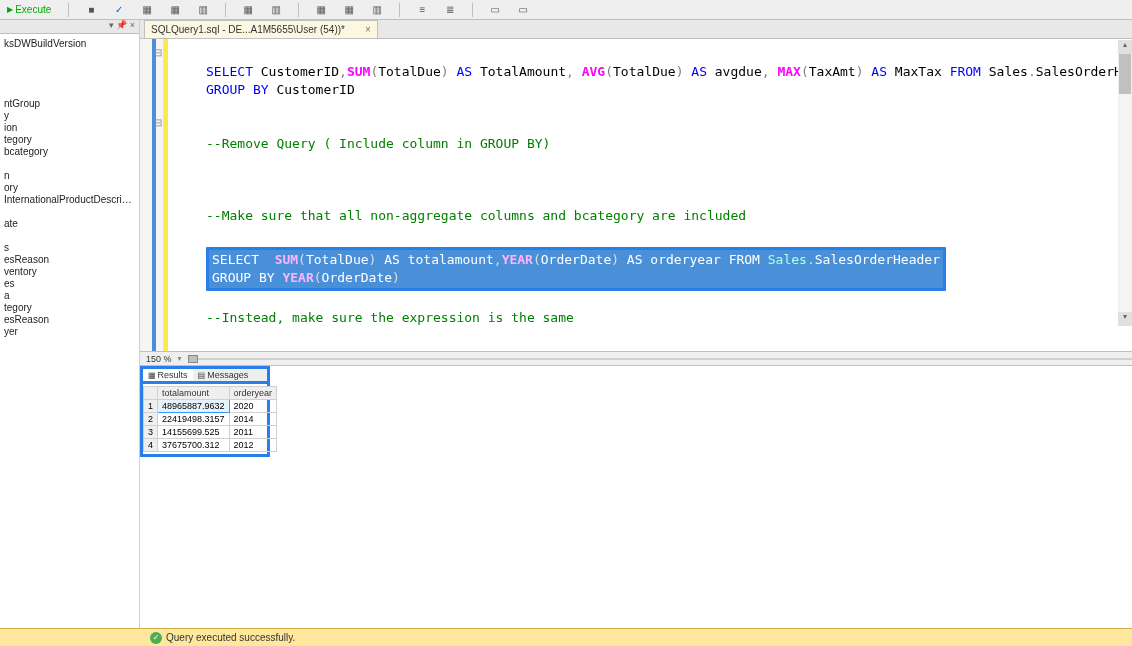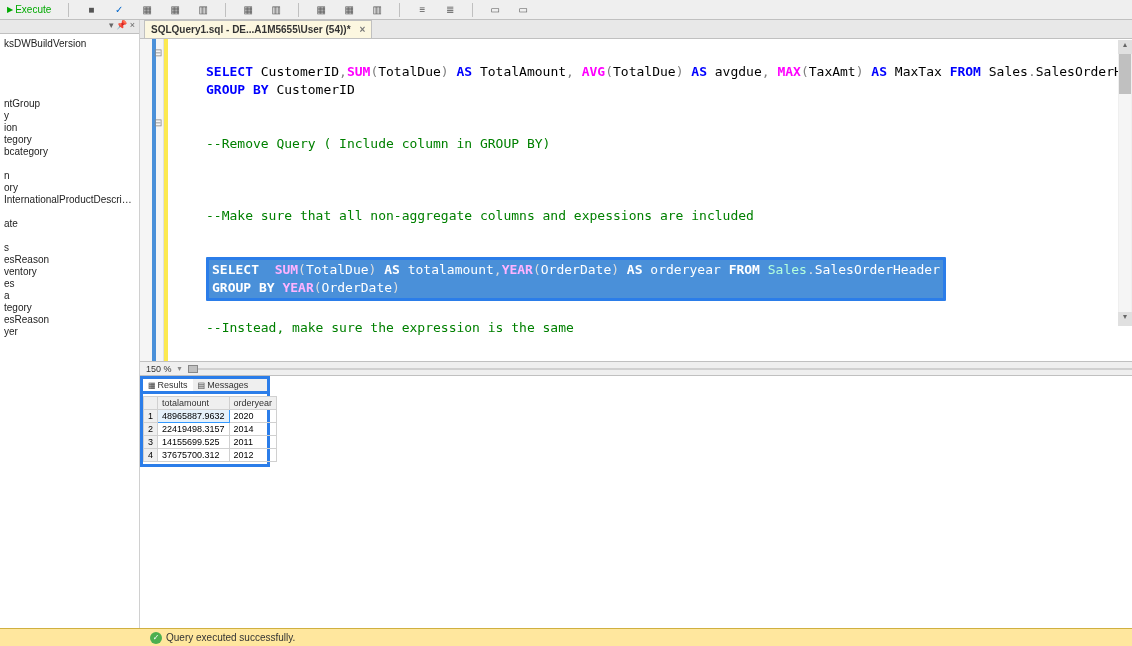--- a/index.html
+++ b/index.html
@@ -12,36 +12,36 @@
 .tb-sep { width:1px; height:14px; background:#c0c0c0; margin:0 2px; }
 .layout { display:flex; height:626px; }
 .sidebar { width:140px; background:#fff; border-right:1px solid #d0d0d0; display:flex; flex-direction:column; }
 .side-hdr { height:14px; background:#e8e8e8; border-bottom:1px solid #c0c0c0; display:flex; justify-content:flex-end; padding-right:4px; font-size:9px; color:#666; }
 .side-pin { cursor:pointer; }
 .tree { flex:1; overflow:hidden; padding:4px 2px; font-size:10px; color:#222; line-height:12px; }
 .tree-item { padding:0 2px; white-space:nowrap; overflow:hidden; text-overflow:ellipsis; cursor:pointer; }
 .side-scroll { height:14px; background:#e8e8e8; border-top:1px solid #c0c0c0; }
 .main { flex:1; display:flex; flex-direction:column; background:#fff; }
 .tabbar { height:20px; background:#e8e8e8; border-bottom:1px solid #c0c0c0; display:flex; align-items:flex-end; padding-left:4px; }
-.tab { height:18px; background:#fcf7e0; border:1px solid #c0c0c0; border-bottom:none; padding:0 6px; font-size:10px; display:flex; align-items:center; gap:9px; color:#333;font-weight:bold; }
+.tab { height:18px; background:#fcf7e0; border:1px solid #c0c0c0; border-bottom:none; padding:0 6px; font-size:10px; display:flex; align-items:center; gap:20px; color:#333; }
 .tab-close { color:#777; cursor:pointer; font-size:10px; }
 .editor-wrap { flex:1; display:flex; flex-direction:column; position:relative; }
 .editor { flex:1; display:flex; background:#fff; overflow:hidden; position:relative; }
 .gutter { width:24px; background:#f5f5f5; border-right:1px solid #e0e0e0; }
 .yellow-bar { position:absolute; left:24px; top:0; width:4px; height:100%; background:#fce94f; }
 .blue-bar { position:absolute; left:12px; top:0; width:4px; height:100%; background:#4a90d9; }
 .code { margin-left:32px; padding:6px 4px 6px 10px; font-family:Consolas,monospace; font-size:13px; line-height:18px; white-space:pre; }
-.kw-blue { color:#0000ff;font-weight:bold; }
+.kw-blue { color:#0000ff; }
 .kw-pink { color:#ff00ff;font-weight:bold; }
 .kw-grey { color:#808080; }
 .kw-green { color:#008000; }
 .kw-teal { color:#008080; }
 .txt { color:#000; }
 .fold { position:absolute; left:14px; font-size:10px; color:#888; cursor:pointer; }
-.highlight-box { display:inline-block; background:#4a90d9; color:#fff; padding:1px 3px; border:3px solid #2b7de9; border-radius:1px; margin-top:14px; }
+.highlight-box { display:inline-block; background:#4a90d9; color:#fff; padding:1px 3px; border:3px solid #2b7de9; border-radius:1px; margin-top:4px; }
 .highlight-box .kw-blue { color:#fff; }
 .highlight-box .kw-pink { color:#ffb3ff; }
 .highlight-box .kw-grey { color:#ddd; }
 .highlight-box .kw-teal { color:#b3ffdd; }
 .highlight-box .txt { color:#fff; }
 .zoom-bar { height:14px; background:#efefef; border-top:1px solid #c0c0c0; font-size:9px; display:flex; align-items:center; position:relative; }
 .zoom-val { padding:0 6px; color:#333; }
 .zoom-track { position:absolute; left:50px; right:12px; top:6px; height:2px; background:#d0d0d0; }
 .zoom-thumb { position:absolute; left:48px; top:3px; width:10px; height:8px; background:#c0c0c0; border:1px solid #888; }
 .results-pane { flex:0 0 290px; background:#fff; border-top:1px solid #c0c0c0; display:flex; flex-direction:column; }
@@ -146,21 +146,21 @@
         <span class="fold" style="top:78px">⊟</span>
         <div class="code">
 <span class="kw-blue">SELECT</span><span class="txt"> CustomerID</span><span class="kw-grey">,</span><span class="kw-pink">SUM</span><span class="kw-grey">(</span><span class="txt">TotalDue</span><span class="kw-grey">)</span><span class="kw-blue"> AS </span><span class="txt">TotalAmount</span><span class="kw-grey">, </span><span class="kw-pink">AVG</span><span class="kw-grey">(</span><span class="txt">TotalDue</span><span class="kw-grey">)</span><span class="kw-blue"> AS </span><span class="txt">avgdue</span><span class="kw-grey">, </span><span class="kw-pink">MAX</span><span class="kw-grey">(</span><span class="txt">TaxAmt</span><span class="kw-grey">)</span><span class="kw-blue"> AS </span><span class="txt">MaxTax </span><span class="kw-blue">FROM </span><span class="txt">Sales</span><span class="kw-grey">.</span><span class="txt">SalesOrderHeader</span>
 <span class="kw-blue">GROUP BY</span><span class="txt"> CustomerID</span>
 
 
 <span class="kw-green">--Remove Query ( Include column in GROUP BY)</span>
 
 
 
-<span class="kw-green">--Make sure that all non-aggregate columns and expessions are included</span>
+<span class="kw-green">--Make sure that all non-aggregate columns and bcategory are included</span>
 
 <span class="highlight-box"><span class="kw-blue">SELECT  </span><span class="kw-pink">SUM</span><span class="kw-grey">(</span><span class="txt">TotalDue</span><span class="kw-grey">)</span><span class="kw-blue"> AS </span><span class="txt">totalamount</span><span class="kw-grey">,</span><span class="kw-pink">YEAR</span><span class="kw-grey">(</span><span class="txt">OrderDate</span><span class="kw-grey">)</span><span class="kw-blue"> AS </span><span class="txt">orderyear </span><span class="kw-blue">FROM </span><span class="kw-teal">Sales</span><span class="kw-grey">.</span><span class="txt">SalesOrderHeader</span>
 <span class="kw-blue">GROUP BY </span><span class="kw-pink">YEAR</span><span class="kw-grey">(</span><span class="txt">OrderDate</span><span class="kw-grey">)</span></span>
 
 <span class="kw-green">--Instead, make sure the expression is the same</span>
         </div>
       </div>
 
       <div class="zoom-bar">
         <span class="zoom-val">150 %</span>

